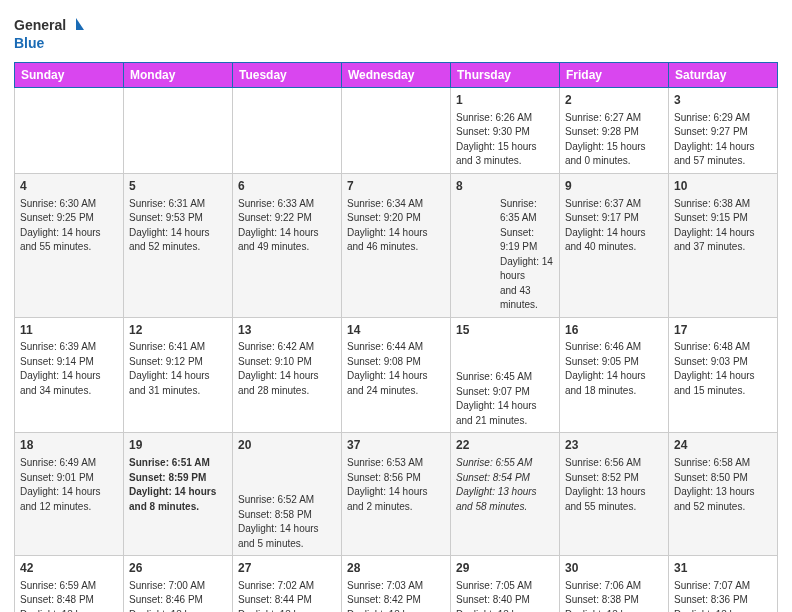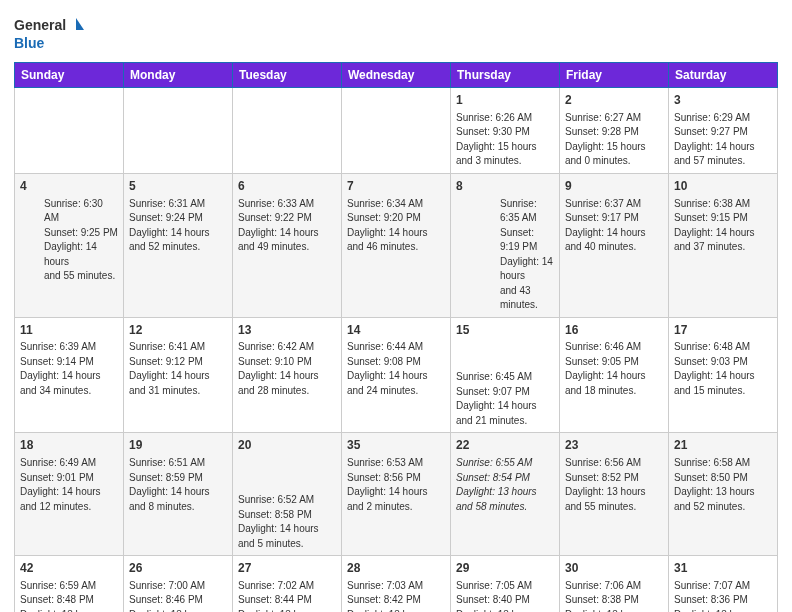--- a/index.html
+++ b/index.html
@@ -39,21 +39,21 @@
       font-size: 15px;
       color: #555;
       margin-top: 2px;
     }
     .calendar {
       width: 100%;
       border-collapse: collapse;
       font-size: 11px;
     }
     .calendar thead tr th {
-      background: #6d28d9;
+      background: #d946ef;
       color: #fff;
       font-weight: bold;
       text-align: left;
       padding: 5px 6px;
       font-size: 12px;
       border: 1px solid #1a6bb5;
     }
     .calendar tbody tr td {
       border: 1px solid #ccc;
       vertical-align: top;
@@ -137,29 +137,29 @@
             <span class="day-number">3</span>
             <div class="day-info" style="white-space: pre-line;">Sunrise: 6:29 AM
 Sunset: 9:27 PM
 Daylight: 14 hours
 and 57 minutes.</div>
           </td>
         </tr>
         <tr>
           <td>
             <span class="day-number">4</span>
-            <div class="day-info" style="white-space: pre-line; margin-left: 24px;">Sunrise: 6:30 AM
+            <div class="day-info" style="white-space: pre-line;">Sunrise: 6:30 AM
 Sunset: 9:25 PM
 Daylight: 14 hours
 and 55 minutes.</div>
           </td>
           <td>
             <span class="day-number">5</span>
             <div class="day-info" style="white-space: pre-line;">Sunrise: 6:31 AM
-Sunset: 9:24 PM
+Sunset: 9:53 PM
 Daylight: 14 hours
 and 52 minutes.</div>
           </td>
           <td>
             <span class="day-number">6</span>
             <div class="day-info" style="white-space: pre-line;">Sunrise: 6:33 AM
 Sunset: 9:22 PM
 Daylight: 14 hours
 and 49 minutes.</div>
           </td>
@@ -246,55 +246,55 @@
         <tr>
           <td>
             <span class="day-number">18</span>
             <div class="day-info" style="white-space: pre-line;">Sunrise: 6:49 AM
 Sunset: 9:01 PM
 Daylight: 14 hours
 and 12 minutes.</div>
           </td>
           <td>
             <span class="day-number">19</span>
-            <div class="day-info" style="white-space: pre-line;">Sunrise: 6:51 AM
+            <div class="day-info" style="white-space: pre-line; font-weight: bold;">Sunrise: 6:51 AM
 Sunset: 8:59 PM
 Daylight: 14 hours
 and 8 minutes.</div>
           </td>
           <td>
             <span class="day-number">20</span>
             <div class="day-info" style="white-space: pre-line; margin-top: 39px;">Sunrise: 6:52 AM
 Sunset: 8:58 PM
 Daylight: 14 hours
 and 5 minutes.</div>
           </td>
           <td>
-            <span class="day-number">35</span>
+            <span class="day-number">37</span>
             <div class="day-info" style="white-space: pre-line;">Sunrise: 6:53 AM
 Sunset: 8:56 PM
 Daylight: 14 hours
 and 2 minutes.</div>
           </td>
           <td>
             <span class="day-number">22</span>
             <div class="day-info" style="white-space: pre-line; font-style: italic;">Sunrise: 6:55 AM
 Sunset: 8:54 PM
 Daylight: 13 hours
 and 58 minutes.</div>
           </td>
           <td>
             <span class="day-number">23</span>
             <div class="day-info" style="white-space: pre-line;">Sunrise: 6:56 AM
 Sunset: 8:52 PM
 Daylight: 13 hours
 and 55 minutes.</div>
           </td>
           <td>
-            <span class="day-number">21</span>
+            <span class="day-number">24</span>
             <div class="day-info" style="white-space: pre-line;">Sunrise: 6:58 AM
 Sunset: 8:50 PM
 Daylight: 13 hours
 and 52 minutes.</div>
           </td>
         </tr>
         <tr>
           <td>
             <span class="day-number">42</span>
             <div class="day-info" style="white-space: pre-line;">Sunrise: 6:59 AM

